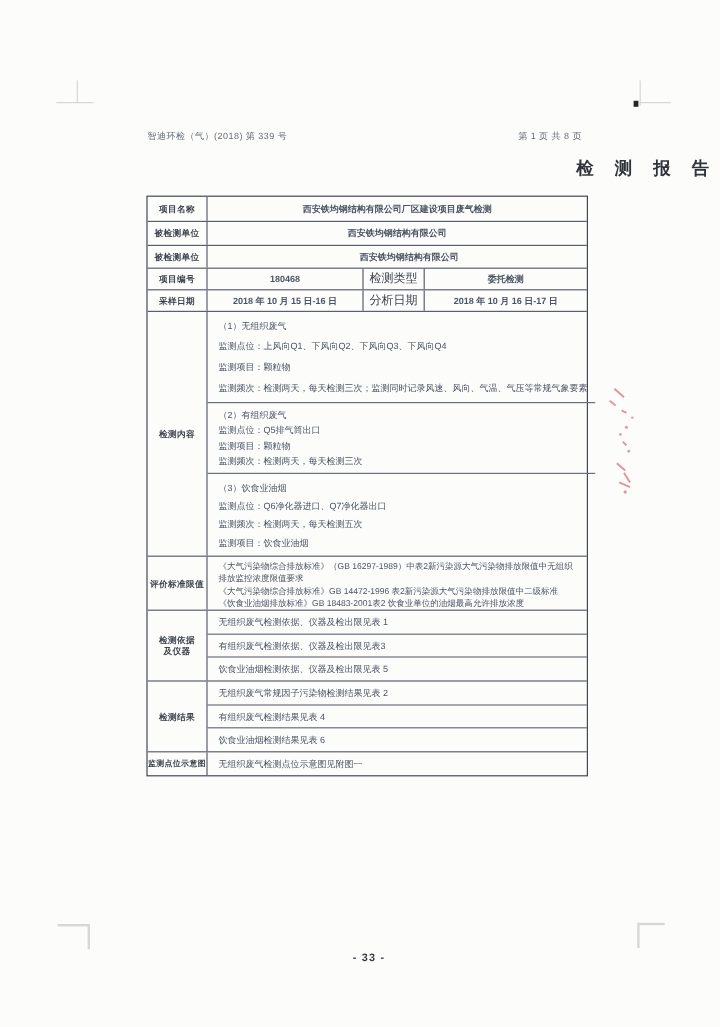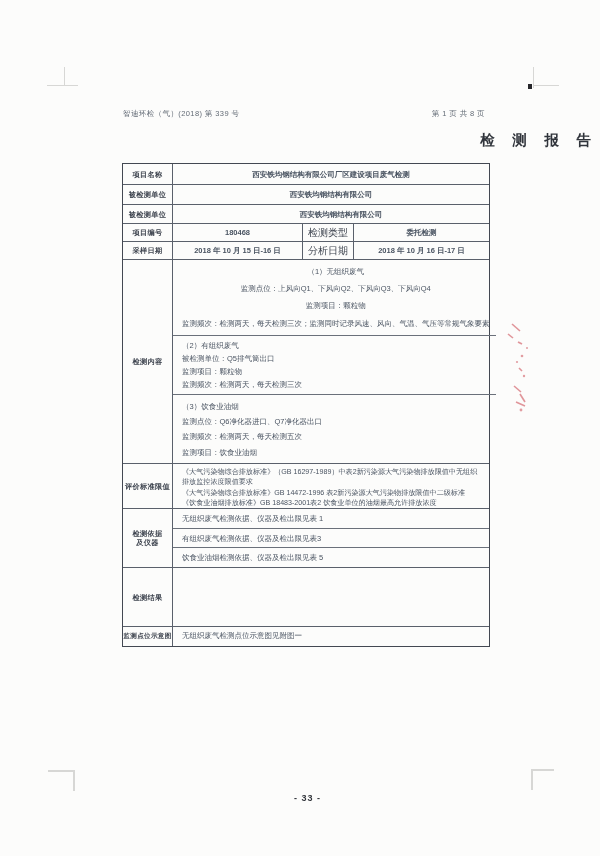--- a/index.html
+++ b/index.html
@@ -49,29 +49,29 @@
     box-sizing:border-box;display:flex;align-items:center;justify-content:center;
     font-weight:normal;color:#3d434e;font-size:10px;
   }
   .h20{height:20px;} .h19{height:19px;gap:20px;} .h18{height:18px;}
   .content-row{height:204px;}
   .std-row{height:45px;}
   .triple-row{height:59px;}
   .sub{box-sizing:border-box;border-top:1px solid #6a707a;
     display:flex;flex-direction:column;justify-content:space-around;
     padding:3px 6px 3px 9px;}
-  .sub:first-child{border-top:none;align-items:center;}
+  .sub:first-child{border-top:none;}
   .sub .line{white-space:nowrap;overflow:hidden;}
   .sub1{height:75px;} .sub2{height:60px;} .sub3{height:69px;}
   .subrow{flex:1;box-sizing:border-box;border-top:1px solid #6a707a;
     display:flex;align-items:center;padding-left:9px;}
   .subrow:first-child{border-top:none;}
   .std-cell{display:block;padding:3px 8px 2px 9px;font-size:7.1px;line-height:10.3px;color:#4a5462;}
   .std-cell p{margin:0;}
-  .diag-row{height:20px;font-family:Liberation Mono, monospace;}
+  .diag-row{height:20px;}
   .diag-row .td{justify-content:flex-start;padding-left:9px;}
 
   
   .footer{
     position:absolute;left:0;top:793px;width:615px;text-align:center;
     font-size:9px;font-weight:bold;letter-spacing:1px;color:#33363c;
   }
 
   
   .stamp-clip{position:absolute;left:478px;top:298px;width:56px;height:132px;overflow:hidden;}
@@ -133,21 +133,21 @@
       <div class="th">检测内容</div>
       <div class="td col">
         <div class="sub sub1">
           <div class="line">（1）无组织废气</div>
           <div class="line">监测点位：上风向Q1、下风向Q2、下风向Q3、下风向Q4</div>
           <div class="line">监测项目：颗粒物</div>
           <div class="line">监测频次：检测两天，每天检测三次；监测同时记录风速、风向、气温、气压等常规气象要素</div>
         </div>
         <div class="sub sub2">
           <div class="line">（2）有组织废气</div>
-          <div class="line">被检测单位：Q5排气筒出口</div>
+          <div class="line">监测点位：Q5排气筒出口</div>
           <div class="line">监测项目：颗粒物</div>
           <div class="line">监测频次：检测两天，每天检测三次</div>
         </div>
         <div class="sub sub3">
           <div class="line">（3）饮食业油烟</div>
           <div class="line">监测点位：Q6净化器进口、Q7净化器出口</div>
           <div class="line">监测频次：检测两天，每天检测五次</div>
           <div class="line">监测项目：饮食业油烟</div>
         </div>
       </div>
@@ -169,20 +169,25 @@
       </div>
       <div class="td col">
         <div class="subrow">无组织废气检测依据、仪器及检出限见表 1</div>
         <div class="subrow">有组织废气检测依据、仪器及检出限见表3</div>
         <div class="subrow">饮食业油烟检测依据、仪器及检出限见表 5</div>
       </div>
     </div>
 
     <div class="tr triple-row">
       <div class="th">检测结果</div>
+      <div class="td col">
+        <div class="subrow">无组织废气常规因子污染物检测结果见表 2</div>
+        <div class="subrow">有组织废气检测结果见表 4</div>
+        <div class="subrow">饮食业油烟检测结果见表 6</div>
+      </div>
     </div>
 
     <div class="tr diag-row">
       <div class="th" style="font-size:6.6px;">监测点位示意图</div>
       <div class="td">无组织废气检测点位示意图见附图一</div>
     </div>
 
   </div>
 
   <div class="stamp-clip">

